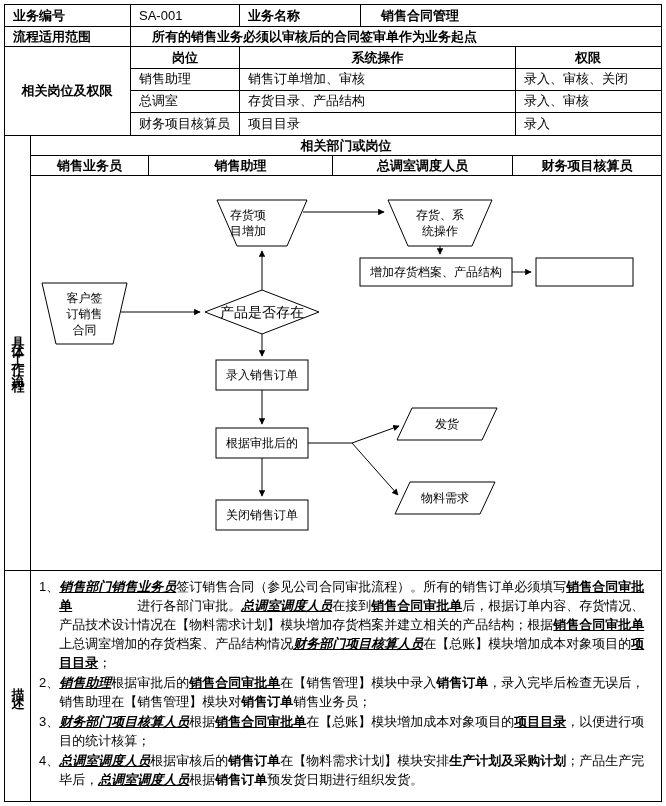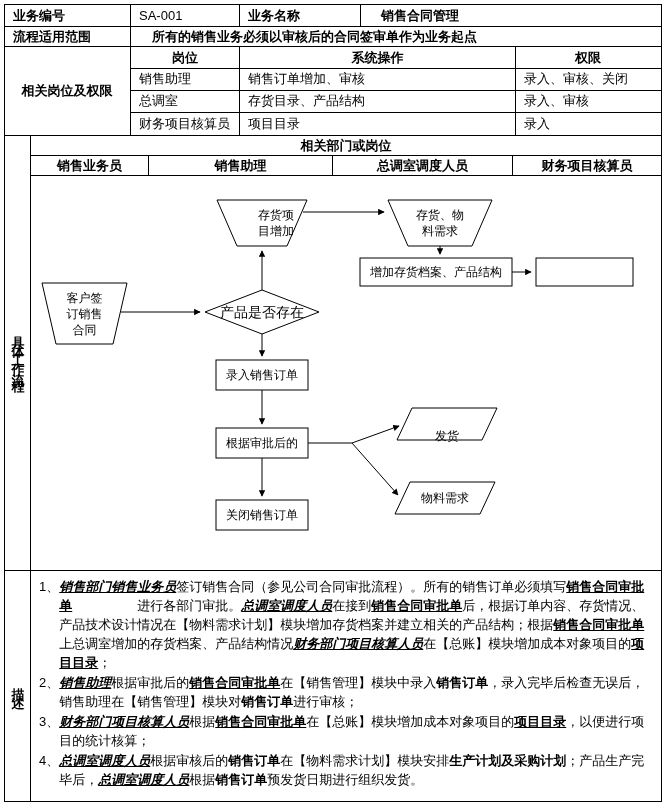--- a/index.html
+++ b/index.html
@@ -124,39 +124,39 @@
     <line x1="121" y1="312" x2="200" y2="312" marker-end="url(#arr)"></line>
     <line x1="262" y1="290" x2="262" y2="251" marker-end="url(#arr)"></line>
     <line x1="262" y1="334" x2="262" y2="356" marker-end="url(#arr)"></line>
     <line x1="262" y1="390" x2="262" y2="424" marker-end="url(#arr)"></line>
     <line x1="262" y1="458" x2="262" y2="496" marker-end="url(#arr)"></line>
     <polyline points="308,443 352,443"></polyline>
     <line x1="352" y1="443" x2="399" y2="426" marker-end="url(#arr)"></line>
     <line x1="352" y1="443" x2="398" y2="495" marker-end="url(#arr)"></line>
   </svg>
 
-  <div class="node" style="left:256px;top:206px;width:40px;height:34px;">存货项目增加</div>
-  <div class="node" style="left:415px;top:206px;width:50px;height:34px;">存货、物料需求</div>
+  <div class="node" style="left:228px;top:206px;width:40px;height:34px;">存货项目增加</div>
+  <div class="node" style="left:415px;top:206px;width:50px;height:34px;">存货、系统操作</div>
   <div class="node" style="left:362px;top:258px;width:148px;height:28px;">增加存货档案、产品结构</div>
   <div class="node" style="left:64px;top:288px;width:41px;height:52px;">客户签订销售合同</div>
   <div class="node node-sm" style="left:212px;top:304px;width:100px;height:16px;">产品是否存在</div>
   <div class="node" style="left:216px;top:360px;width:92px;height:30px;">录入销售订单</div>
   <div class="node" style="left:216px;top:428px;width:92px;height:30px;">根据审批后的</div>
   <div class="node" style="left:216px;top:500px;width:92px;height:30px;">关闭销售订单</div>
-  <div class="node" style="left:412px;top:420px;width:70px;height:32px;">发货</div>
+  <div class="node" style="left:412px;top:408px;width:70px;height:32px;">发货</div>
   <div class="node" style="left:407px;top:482px;width:76px;height:32px;">物料需求</div>
 
   <div class="desc">
     <div class="ditem">
       <span class="dnum">1、</span>
       <span class="dtext"><span class="seg-r">销售部门销售业务员</span><span>签订销售合同（参见公司合同审批流程）。所有的销售订单必须填写</span><span class="seg-t">销售合同审批单</span><span>　　　　　进行各部门审批。</span><span class="seg-r">总调室调度人员</span><span>在接到</span><span class="seg-t">销售合同审批单</span><span>后，根据订单内容、存货情况、产品技术设计情况在【物料需求计划】模块增加存货档案并建立相关的产品结构；根据</span><span class="seg-t">销售合同审批单</span><span>上总调室增加的存货档案、产品结构情况</span><span class="seg-r">财务部门项目核算人员</span><span>在【总账】模块增加成本对象项目的</span><span class="seg-t">项目目录</span><span>；</span></span>
     </div>
     <div class="ditem">
       <span class="dnum">2、</span>
-      <span class="dtext"><span class="seg-r">销售助理</span><span>根据审批后的</span><span class="seg-t">销售合同审批单</span><span>在【销售管理】模块中录入</span><span class="seg-b">销售订单</span><span>，录入完毕后检查无误后，销售助理在【销售管理】模块对</span><span class="seg-b">销售订单</span><span>进行审核；</span></span>
+      <span class="dtext"><span class="seg-r">销售助理</span><span>根据审批后的</span><span class="seg-t">销售合同审批单</span><span>在【销售管理】模块中录入</span><span class="seg-b">销售订单</span><span>，录入完毕后检查无误后，销售助理在【销售管理】模块对</span><span class="seg-b">销售订单</span><span>销售业务员；</span></span>
     </div>
     <div class="ditem">
       <span class="dnum">3、</span>
       <span class="dtext"><span class="seg-r">财务部门项目核算人员</span><span>根据</span><span class="seg-t">销售合同审批单</span><span>在【总账】模块增加成本对象项目的</span><span class="seg-t">项目目录</span><span>，以便进行项目的统计核算；</span></span>
     </div>
     <div class="ditem">
       <span class="dnum">4、</span>
       <span class="dtext"><span class="seg-r">总调室调度人员</span><span>根据审核后的</span><span class="seg-b">销售订单</span><span>在【物料需求计划】模块安排</span><span class="seg-b">生产计划及采购计划</span><span>；产品生产完毕后，</span><span class="seg-r">总调室调度人员</span><span>根据</span><span class="seg-b">销售订单</span><span>预发货日期进行组织发货。</span></span>
     </div>
   </div>

